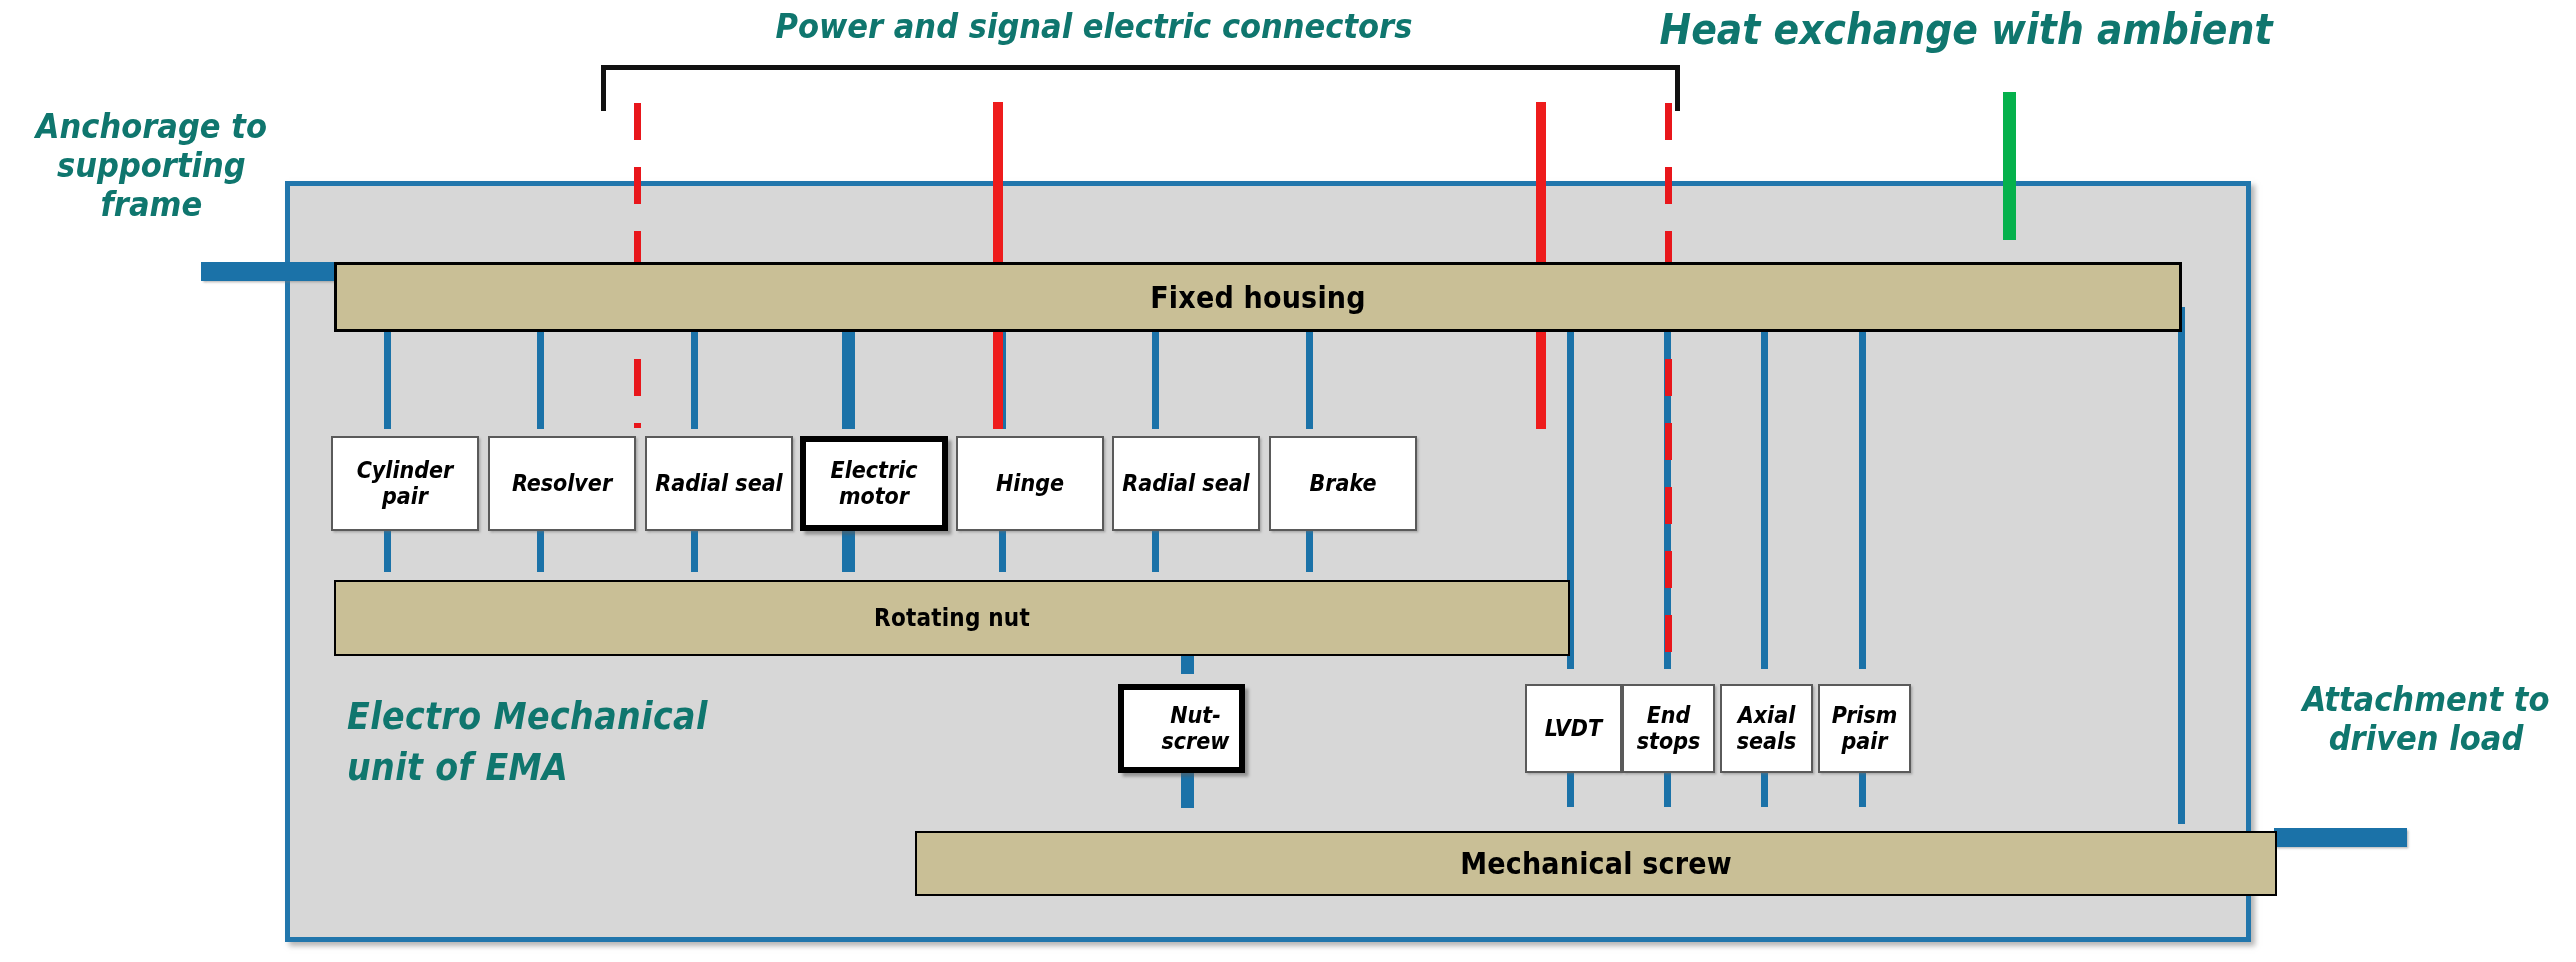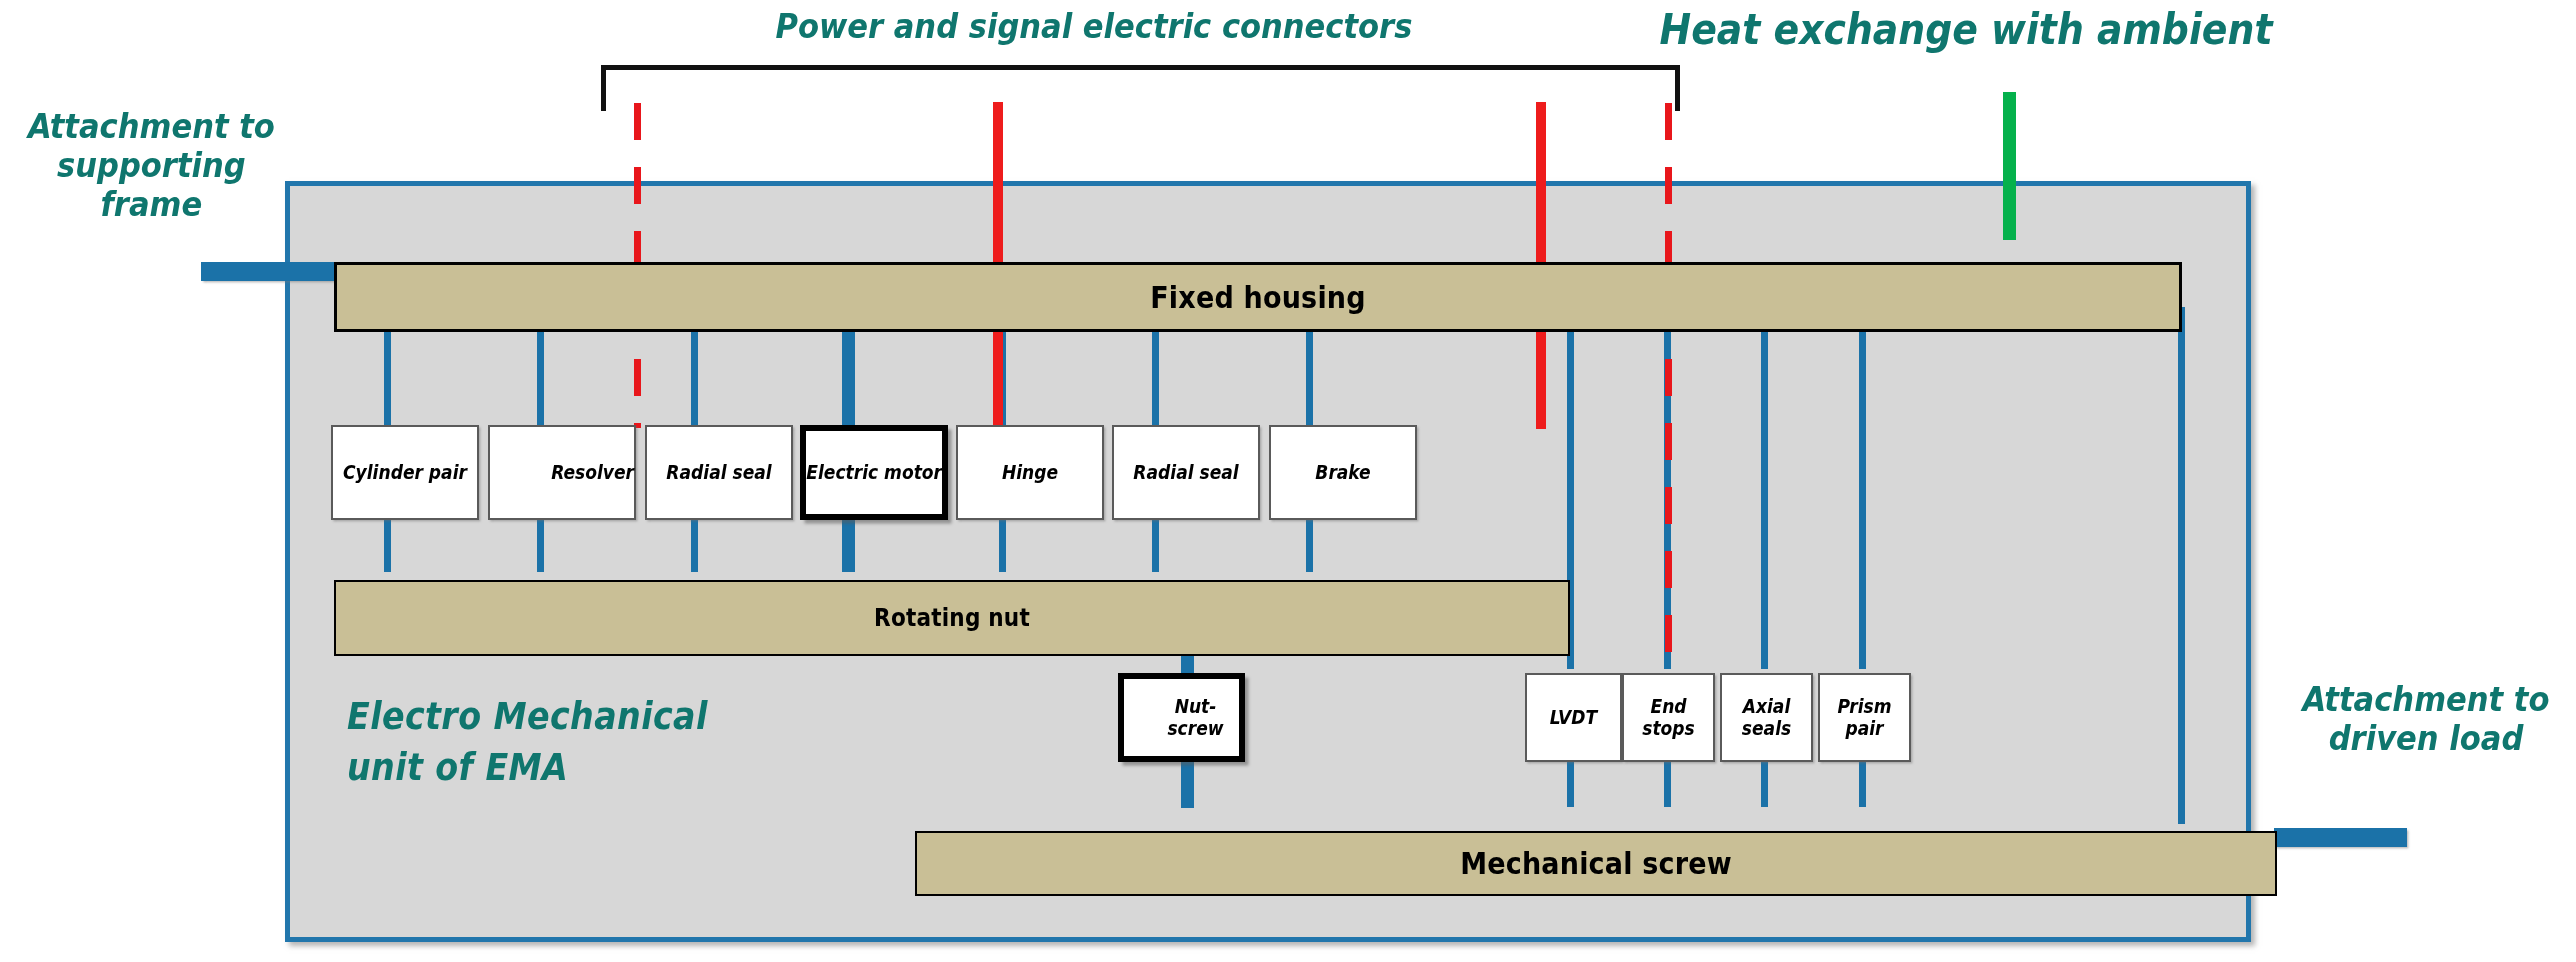--- a/index.html
+++ b/index.html
@@ -37,24 +37,25 @@
   
   .cbox{
     background:#fff;
     border:2.2px solid #5a5a5a;
     box-sizing:border-box;
     display:flex;align-items:center;justify-content:center;
     text-align:center;
     font-style:italic;
     font-weight:bold;
     font-stretch:condensed;
-    font-size:19px;
+    font-size:23px;
     line-height:1.12;
     color:#000;
     box-shadow:2.2px 2.2px 2.2px rgba(110,110,110,.5);
+    margin-top:11px;
   }
   .cbox.heavy{border:6.7px solid #000;box-shadow:3.7px 3.7px 3px rgba(90,90,90,.55);justify-content:flex-end;}
 
   
   .vline{background:#1b72a8;width:6.7px;}
   .vline.thick{width:12.6px;}
   .redline{background:#ee1c1c;width:9.6px;}
   .greenline{background:#05b14c;width:12.6px;}
   .reddash{
     width:6.7px;
@@ -90,21 +91,21 @@
 <body>
 
 <div id="stage">
 
   <div class="abs lbl" id="lbl-connectors">Power and signal electric connectors</div>
 
   <div class="abs lbl" id="lbl-heat">Heat exchange with ambient</div>
 
   <div class="abs" id="bracket"></div>
 
-  <div class="abs lbl" id="lbl-anchorage">Attachment to supporting frame</div>
+  <div class="abs lbl" id="lbl-anchorage">Anchorage to supporting frame</div>
 
   <div class="abs lbl" id="lbl-attachment">Attachment to driven load</div>
 
   <div class="abs" id="ema-enclosure"></div>
 
   <div class="abs hbar" style="left:201px;top:262px;width:137px;"></div>
   <div class="abs hbar" style="left:2274px;top:828px;width:133px;"></div>
 
   <div class="abs vline" style="left:384px;top:307px;height:122px;"></div>
   <div class="abs vline" style="left:537px;top:307px;height:122px;"></div>
@@ -152,21 +153,21 @@
   </div>
 
   <div class="abs tan-bar" id="translating-screw">
     <span>Mechanical screw</span>
   </div>
 
   <div class="abs cbox" style="left:331px;top:425px;width:148px;height:95px;">
     <span>Cylinder pair</span>
   </div>
 
-  <div class="abs cbox" style="left:488px;top:425px;width:148px;height:95px;justify-content:flex-end;">
+  <div class="abs cbox" style="left:488px;top:425px;width:148px;height:95px;">
     <span>Resolver</span>
   </div>
 
   <div class="abs cbox" style="left:645px;top:425px;width:148px;height:95px;">
     <span>Radial seal</span>
   </div>
 
   <div class="abs cbox heavy" style="left:800px;top:425px;width:148px;height:95px;">
     <span>Electric motor</span>
   </div>

